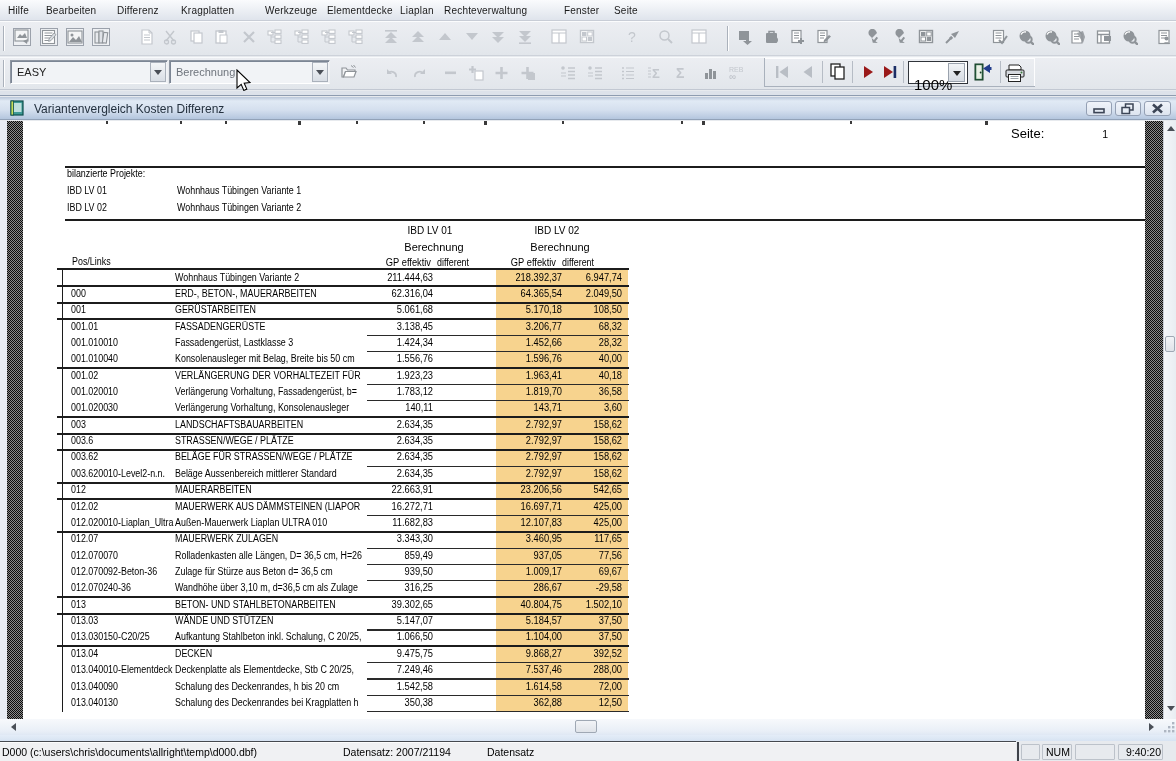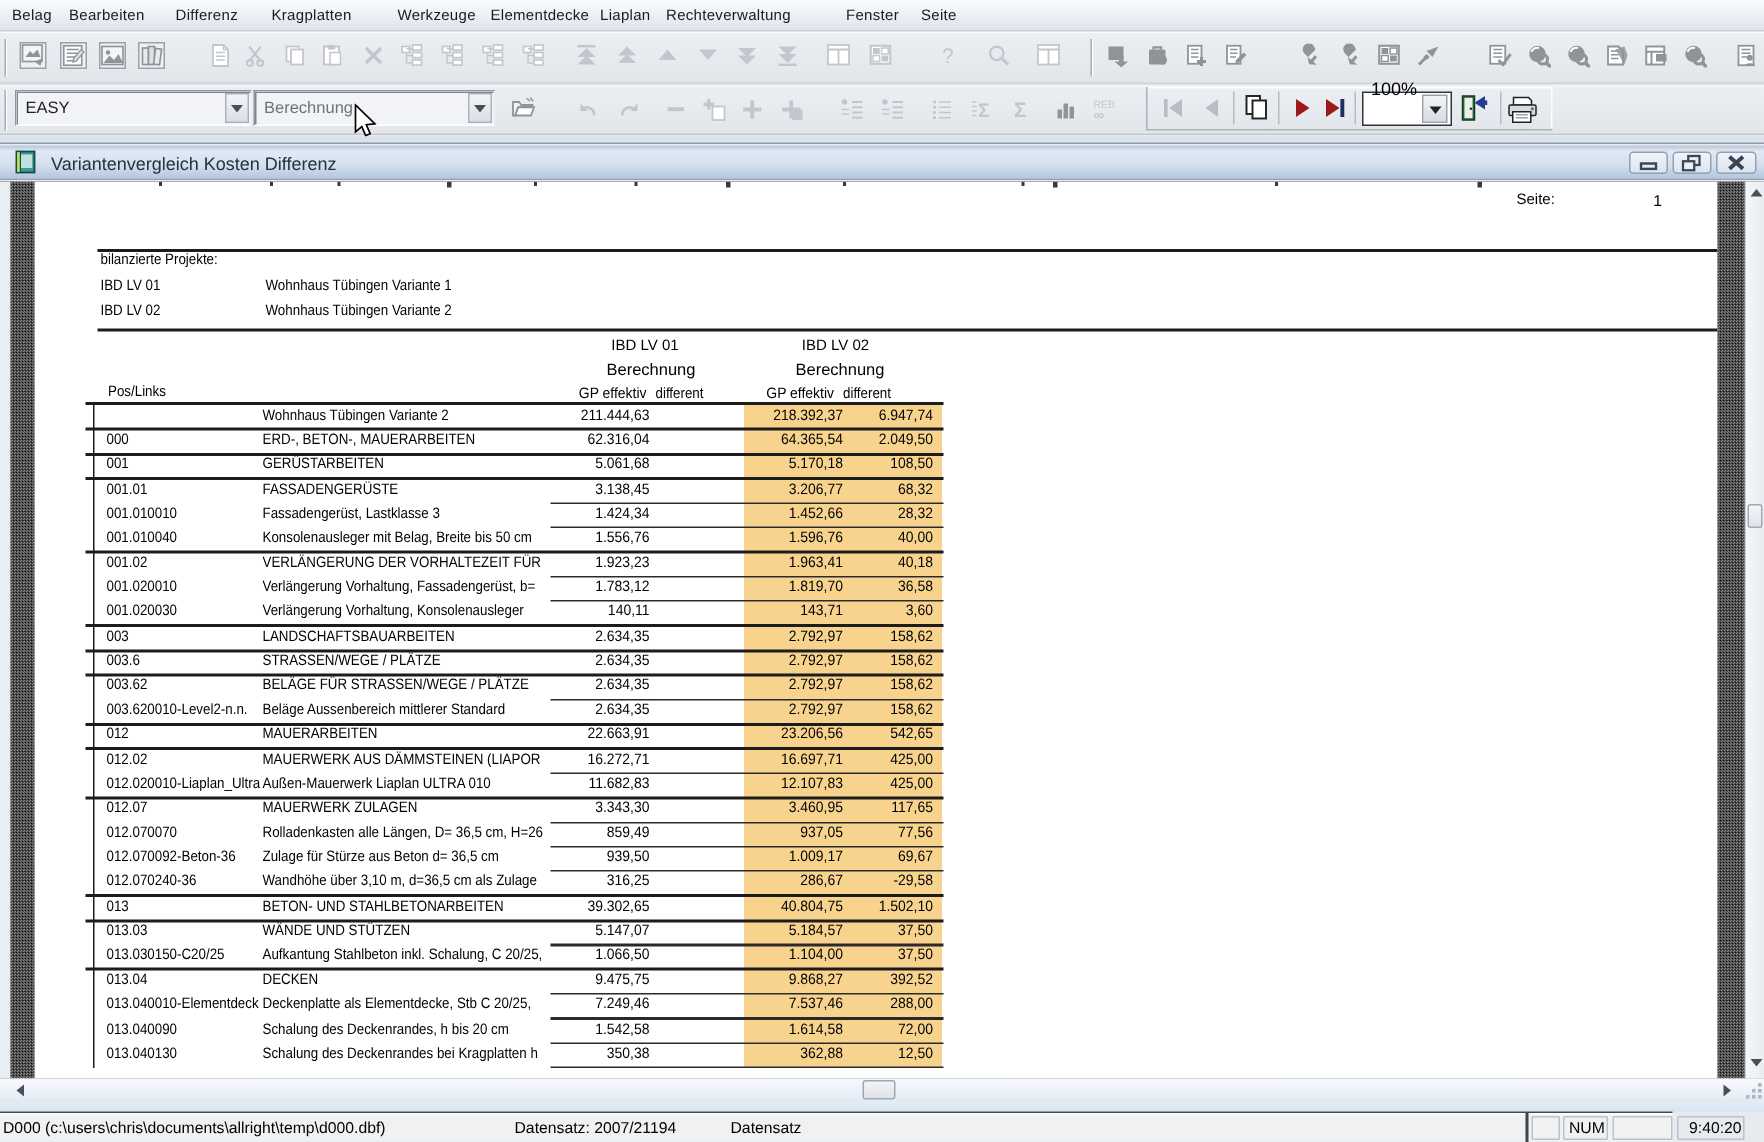--- a/index.html
+++ b/index.html
@@ -18,30 +18,30 @@
 .chk{background:repeating-conic-gradient(#0b0b0b 0 25%,#8a8a8a 0 50%) 0 0/2px 2px}
 .page{position:absolute;left:23px;top:0;width:1122px;height:598px;background:#fff;overflow:hidden}
 .dt{position:absolute;font-size:10px;color:#000;white-space:nowrap;line-height:12px}
 .sx{transform:scaleX(.89);transform-origin:0 0}
 .num{transform:scaleX(.93);transform-origin:100% 0;text-align:right}
 .hl{position:absolute;background:#f7d38e}
 .ln{position:absolute;background:#1c1c1c}
 .vsb{left:1163px;top:121px;width:13px;height:598px;background:linear-gradient(90deg,#f4f6f9,#e9edf2);border-left:1px solid #c9ced6}
 .hsb{left:0;top:719px;width:1176px;height:16px;background:linear-gradient(#f7f9fc,#e9eff7 75%,#dfe8f4)}
 .blue{left:0;top:735px;width:1176px;height:6px;background:linear-gradient(#e4edf8,#d7e3f2)}
-.sbar{left:0;top:741px;width:1115px;height:20px;background:#f0f1f3;border-top:1px solid #45494f;box-shadow:inset 0 1px 0 #fdfdfd}
+.sbar{left:0;top:741px;width:1016px;height:20px;background:#f0f1f3;border-top:1px solid #45494f;box-shadow:inset 0 1px 0 #fdfdfd}
 .sbar span{position:absolute;top:4px;font-size:10.5px;color:#000;white-space:nowrap}
 .pan{position:absolute;top:2px;height:16px;border:1px solid #bcc2ca;border-radius:1px}
 .thumb{position:absolute;background:linear-gradient(#f2f4f7,#dfe3e9);border:1px solid #9fa8b4;border-radius:2px}
 .arrow{position:absolute;width:0;height:0}
 svg{position:absolute}
 </style></head>
 <body>
 <div class="a menu">
-    <span style="left:8px">Belag</span>
+    <span style="left:8px">Hilfe</span>
     <span style="left:46px">Bearbeiten</span>
     <span style="left:117px">Differenz</span>
     <span style="left:181px">Kragplatten</span>
     <span style="left:265px">Werkzeuge</span>
     <span style="left:327px">Elementdecke</span>
     <span style="left:400px">Liaplan</span>
     <span style="left:444px">Rechteverwaltung</span>
     <span style="left:564px">Fenster</span>
     <span style="left:614px">Seite</span>
   </div>
@@ -329,21 +329,21 @@
 <div class="a" style="left:852px;top:61px;width:1px;height:22px;background:#b6bcc5"></div>
 <svg style="left:860px;top:64px" width="16" height="16" viewBox="0 0 16 16">
     <path d="M4 2l9 6-9 6z" fill="#9a1a1a"></path>
   </svg>
 <svg style="left:882px;top:64px" width="16" height="16" viewBox="0 0 16 16">
     <path d="M2 2l9 6-9 6z" fill="#9a1a1a"></path>
     <rect x="11.6" y="2" width="2.6" height="12" fill="#1c2f66"></rect>
   </svg>
 <div class="a" style="left:903px;top:61px;width:1px;height:22px;background:#b6bcc5"></div>
 <div class="a" style="left:908px;top:61px;width:60px;height:23px;background:#fff;border:1px solid #30343a"></div>
-<span class="a" style="left:914px;top:52px;font-size:12px;color:#000">100%</span>
+<span class="a" style="left:914px;top:76px;font-size:15px;color:#000">100%</span>
 <div class="a" style="left:948px;top:63px;width:17px;height:19px;background:linear-gradient(#f2f4f7,#d6dbe2);border:1px solid #9aa2ad"></div>
 <div class="arrow" style="left:952.5px;top:71px;border-left:4px solid transparent;border-right:4px solid transparent;border-top:5px solid #222"></div>
 <svg style="left:972px;top:62px" width="22" height="21" viewBox="0 0 22 21">
     <rect x="3" y="2" width="8" height="16" fill="#2e6b46" stroke="#143a24"></rect>
     <rect x="4.3" y="3.2" width="5.4" height="13.6" fill="#eaf0e6"></rect>
     <circle cx="8.6" cy="10.5" r=".9" fill="#143a24"></circle>
     <path d="M20 6l-7 4.5 7 4.5v-3h1.5v-3H20z" fill="#233e8c" transform="translate(-2 -4)"></path>
   </svg>
 <div class="a" style="left:1000px;top:61px;width:1px;height:22px;background:#b6bcc5"></div>
 <svg style="left:1004px;top:62px" width="24" height="22" viewBox="0 0 24 22">
@@ -383,21 +383,21 @@
       <div style="position:absolute;left:202px;top:.3px;width:2px;height:2.5px;background:#3a3a3a"></div>
       <div style="position:absolute;left:275px;top:.3px;width:2.5px;height:3.5px;background:#3a3a3a"></div>
       <div style="position:absolute;left:333px;top:.3px;width:2px;height:2.5px;background:#3a3a3a"></div>
       <div style="position:absolute;left:400px;top:.3px;width:2px;height:3px;background:#3a3a3a"></div>
       <div style="position:absolute;left:461px;top:.3px;width:2.5px;height:3.5px;background:#3a3a3a"></div>
       <div style="position:absolute;left:539px;top:.3px;width:2px;height:3px;background:#3a3a3a"></div>
       <div style="position:absolute;left:658px;top:.3px;width:2px;height:2.5px;background:#3a3a3a"></div>
       <div style="position:absolute;left:679px;top:.3px;width:2.5px;height:3.5px;background:#3a3a3a"></div>
       <div style="position:absolute;left:827px;top:.3px;width:2px;height:3px;background:#3a3a3a"></div>
       <div style="position:absolute;left:962px;top:.3px;width:2.5px;height:3.5px;background:#3a3a3a"></div>
-      <div class="dt " style="left:988px;top:7px;font-size:10px">Seite:</div>
+      <div class="dt " style="left:988px;top:7px;font-size:13px">Seite:</div>
       <div class="dt" style="left:1061px;top:7px;width:24px;text-align:right;font-size:10.5px">1</div>
       <div class="ln" style="left:42px;top:45px;width:1080px;height:2px"></div>
       <div class="dt sx" style="left:44px;top:47px;">bilanzierte Projekte:</div>
       <div class="dt sx" style="left:44px;top:64px;">IBD LV 01</div>
       <div class="dt sx" style="left:154px;top:64px;">Wohnhaus Tübingen Variante 1</div>
       <div class="dt sx" style="left:44px;top:81px;">IBD LV 02</div>
       <div class="dt sx" style="left:154px;top:81px;">Wohnhaus Tübingen Variante 2</div>
       <div class="ln" style="left:42px;top:98px;width:1080px;height:2px"></div>
       <div class="dt" style="left:377px;top:104px;width:60px;text-align:center">IBD LV 01</div>
       <div class="dt" style="left:504px;top:104px;width:60px;text-align:center">IBD LV 02</div>

